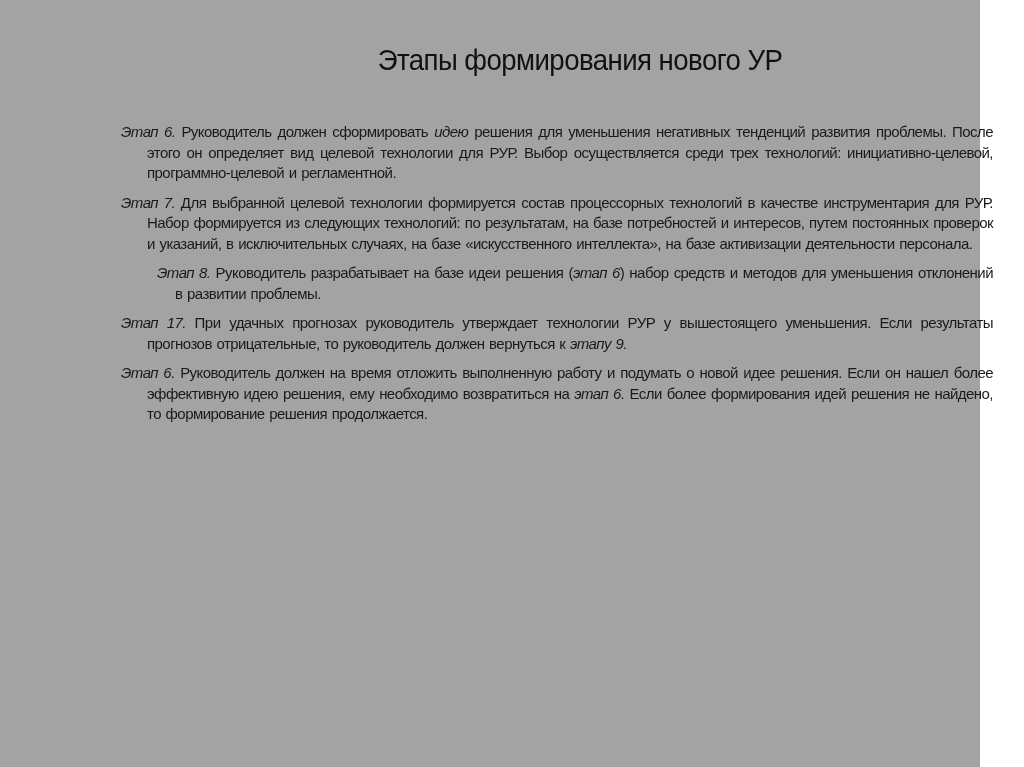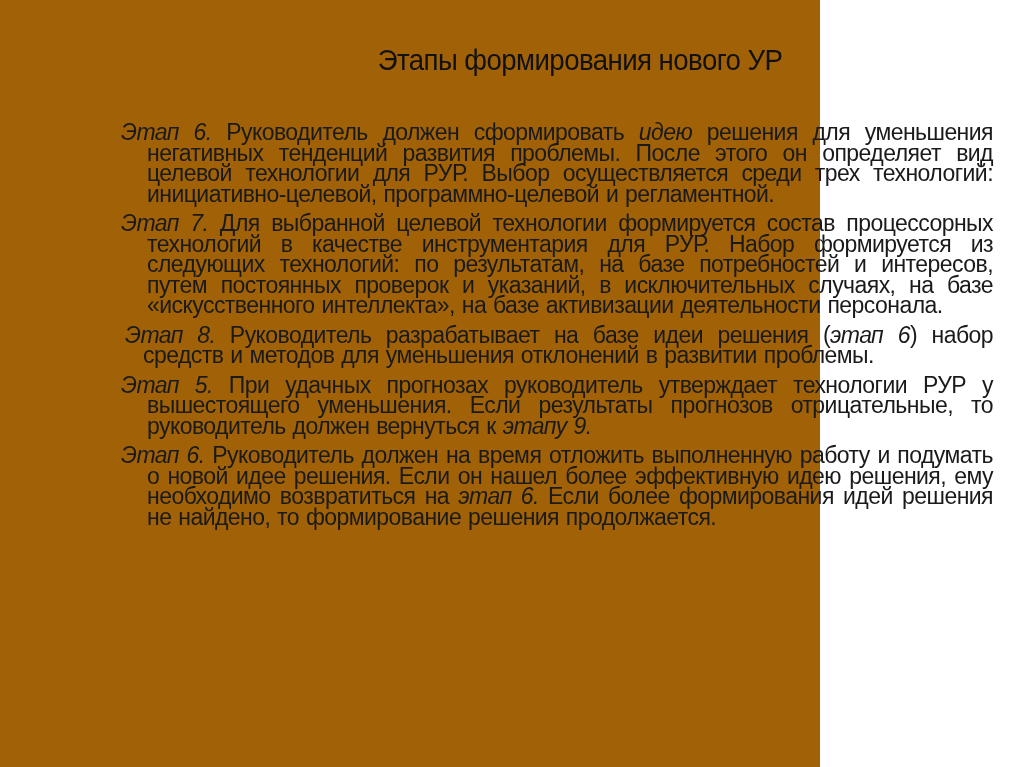--- a/index.html
+++ b/index.html
@@ -11,23 +11,23 @@
       width: 1024px;
       height: 767px;
       position: relative;
       overflow: hidden;
       font-family: "Liberation Sans", "DejaVu Sans", sans-serif;
       color: #1a1a1a;
     }
     .slide {
       position: absolute;
       left: 0; top: 0;
-      width: 820px;
+      width: 980px;
       height: 767px;
-      background: #a16207;
+      background: #a3a3a3;
     }
     .title {
       position: absolute;
       left: 330px;
       top: 40px;
       width: 500px;
       text-align: center;
       font-size: 30px;
       line-height: 40px;
       color: #111111;
@@ -42,29 +42,30 @@
       top: 122px;
       width: 872px;
     }
     .para {
       position: relative;
       margin: 0 0 9px 0;
       padding-left: 26px;
       text-indent: -26px;
       text-align: justify;
       text-align-last: left;
-      font-size: 23px;
+      font-size: 15px;
       line-height: 20.5px;
       letter-spacing: -0.55px;
       word-spacing: 1px;
       color: #1a1a1a;
     }
     .para.shift {
       padding-left: 22px;
       text-indent: -18px;
+      margin-left: 32px;
     }
     .stage {
       font-style: italic;
     }
     .em {
       font-style: italic;
     }
   </style>
 </head>
 <body>
@@ -81,21 +82,21 @@
     <p class="para">
       <span class="stage">Этап 7.</span><span> Для выбранной целевой технологии формируется состав процессорных технологий в качестве инструментария для РУР. Набор формируется из следующих технологий: по результатам, на базе потребностей и интересов, путем постоянных проверок и указаний, в исключительных случаях, на базе «искусственного интеллекта», на базе активизации деятельности персонала.</span>
     </p>
 
     <p class="para shift">
       <span class="stage">Этап 8.</span><span> Руководитель разрабатывает на базе идеи решения (</span><span class="em">этап 6</span><span>) набор средств и методов для уменьшения отклонений в развитии проблемы.</span>
     </p>
 
 
     <p class="para">
-      <span class="stage">Этап 5.</span><span> При удачных прогнозах руководитель утверждает технологии РУР у вышестоящего уменьшения. Если результаты прогнозов отрицательные, то руководитель должен вернуться к </span><span class="em">этапу 9.</span>
+      <span class="stage">Этап 17.</span><span> При удачных прогнозах руководитель утверждает технологии РУР у вышестоящего уменьшения. Если результаты прогнозов отрицательные, то руководитель должен вернуться к </span><span class="em">этапу 9.</span>
     </p>
 
 
     <p class="para">
       <span class="stage">Этап 6.</span><span> Руководитель должен на время отложить выполненную работу и подумать о новой идее решения. Если он нашел более эффективную идею решения, ему необходимо возвратиться на </span><span class="em">этап 6.</span><span> Если более формирования идей решения не найдено, то формирование решения продолжается.</span>
     </p>
 
   </div>
 </div>
 

